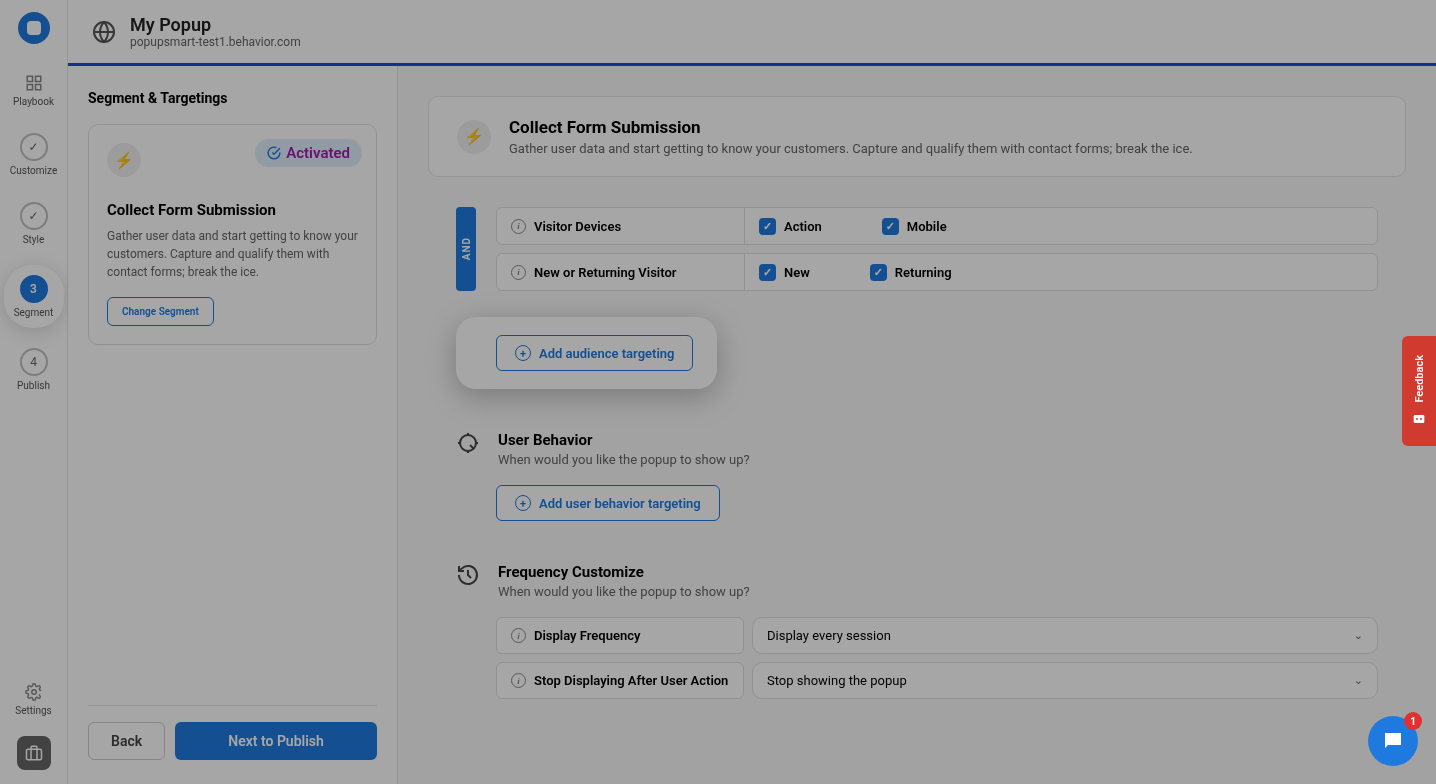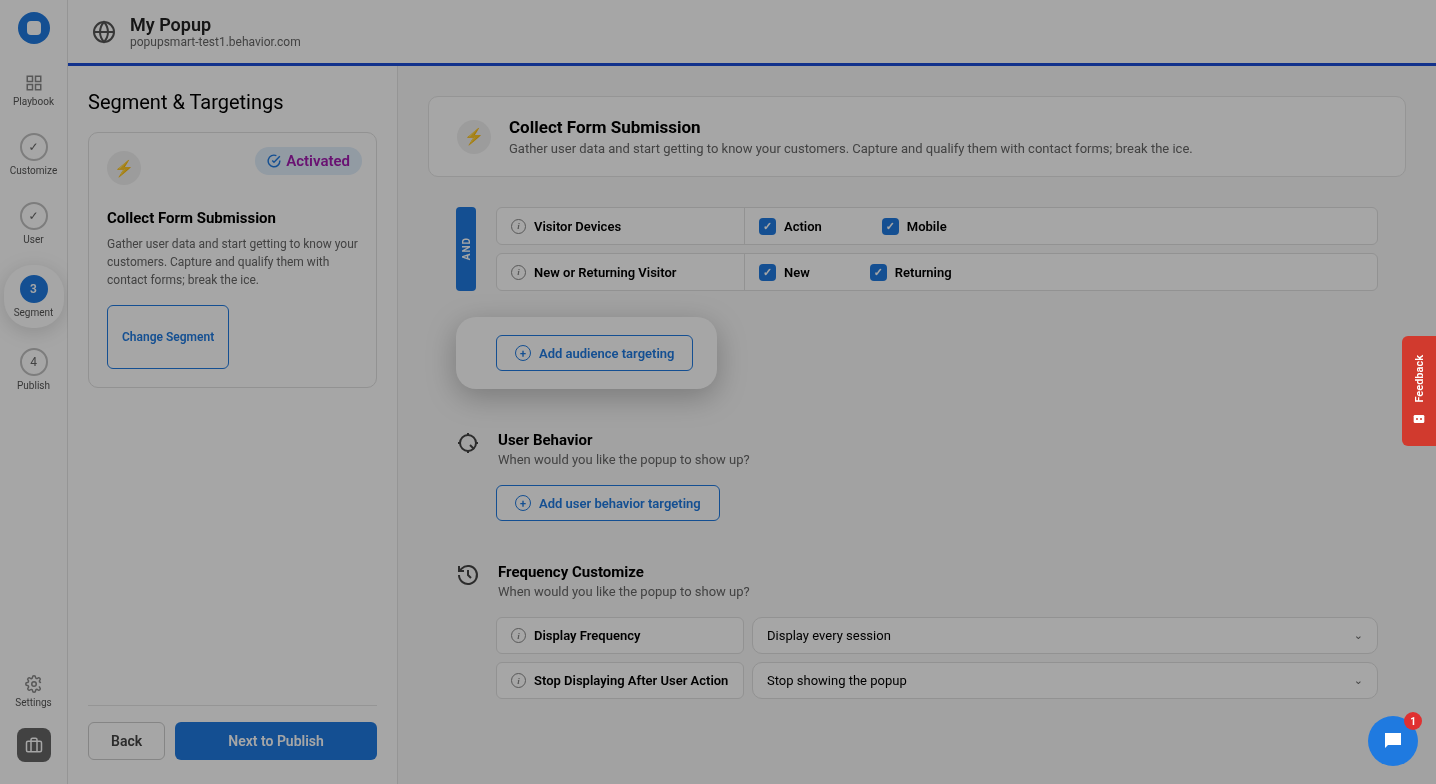--- a/index.html
+++ b/index.html
@@ -11,36 +11,36 @@
     .logo { width: 32px; height: 32px; background: #1f7ae0; border-radius: 50%; display: flex; align-items: center; justify-content: center; margin-bottom: 24px; }
     .logo-inner { width: 14px; height: 14px; background: #fff; border-radius: 4px; }
     
     .nav-items { display: flex; flex-direction: column; align-items: center; gap: 14px; width: 100%; }
     .nav-item { display: flex; flex-direction: column; align-items: center; gap: 4px; cursor: pointer; padding: 6px 4px; width: 60px; border-radius: 10px; }
     .nav-item.active { background: #fff; box-shadow: 0 4px 20px rgba(0,0,0,0.15); border-radius: 28px; position: relative; z-index: 20; padding: 10px 4px; }
     .nav-icon-circle { width: 28px; height: 28px; border-radius: 50%; border: 2px solid #c0c0c0; display: flex; align-items: center; justify-content: center; font-size: 12px; color: #666; }
     .nav-icon-circle.filled { background: #1f7ae0; border-color: #1f7ae0; color: #fff; font-weight: 600; }
     .nav-label { font-size: 10px; color: #555; text-align: center; }
     .nav-icon-svg { width: 18px; height: 18px; stroke: #888; }
-    .nav-bottom { margin-top: auto; margin-bottom: 22px; display: flex; flex-direction: column; align-items: center; gap: 14px; }
+    .nav-bottom { margin-top: auto; margin-bottom: 14px; display: flex; flex-direction: column; align-items: center; gap: 14px; }
     .nav-toolbox { width: 34px; height: 34px; background: #666; border-radius: 8px; display: flex; align-items: center; justify-content: center; }
     
     .header { position: absolute; left: 68px; top: 0; right: 0; height: 66px; background: #fff; border-bottom: 3px solid #1d4ed8; display: flex; align-items: center; padding: 0 24px; z-index: 5; }
     .globe-icon { width: 24px; height: 24px; margin-right: 14px; }
     .header-title { font-size: 18px; font-weight: 600; color: #222; }
     .header-subtitle { font-size: 12px; color: #666; }
     
     .left-panel { position: absolute; left: 68px; top: 66px; width: 330px; bottom: 0; background: #fff; border-right: 1px solid #e5e5e5; padding: 24px 20px; z-index: 5; display: flex; flex-direction: column; }
-    .left-title { font-size: 20px; font-weight: 400; margin-bottom: 18px; }
+    .left-title { font-size: 14px; font-weight: 700; margin-bottom: 18px; }
     .segment-card { border: 1px solid #e0e0e0; border-radius: 10px; padding: 18px; position: relative; }
     .badge-activated { position: absolute; top: 14px; right: 14px; background: #e0eefb; color: #a21caf; font-size: 15px; font-weight: 600; padding: 5px 12px; border-radius: 14px; display: flex; align-items: center; gap: 5px; }
     .bolt-circle { width: 34px; height: 34px; border-radius: 50%; background: #f0f0f0; display: flex; align-items: center; justify-content: center; font-size: 16px; margin-bottom: 24px; }
     .seg-card-title { font-size: 15px; font-weight: 700; margin-bottom: 8px; }
     .seg-card-desc { font-size: 12px; color: #666; line-height: 1.5; margin-bottom: 16px; }
-    .change-seg-btn { border: 1px solid #1f7ae0; color: #1f7ae0; background: #fff; padding: 24px 14px; border-radius: 6px; font-size: 12px; font-weight: 600; cursor: pointer; }
+    .change-seg-btn { border: 1px solid #1f7ae0; color: #1f7ae0; background: #fff; padding: 8px 14px; border-radius: 6px; font-size: 10px; font-weight: 600; cursor: pointer; }
     
     .left-footer { margin-top: auto; border-top: 1px solid #e5e5e5; padding-top: 16px; display: flex; gap: 10px; }
     .back-btn { border: 1px solid #ccc; background: #fff; color: #444; padding: 10px 22px; border-radius: 6px; font-size: 14px; font-weight: 600; cursor: pointer; }
     .next-btn { flex: 1; background: #1f7ae0; color: #fff; border: none; padding: 10px; border-radius: 6px; font-size: 14px; font-weight: 600; cursor: pointer; }
     
     .main { position: absolute; left: 398px; top: 66px; right: 0; bottom: 0; background: #f9f9f9; padding: 30px; overflow: auto; z-index: 5; }
     .main-card { background: #fff; border: 1px solid #e5e5e5; border-radius: 10px; padding: 20px 28px; display: flex; gap: 18px; margin-bottom: 18px; align-items: center; }
     .main-card .bolt-circle { margin-bottom: 0; }
     .main-card-title { font-size: 17px; font-weight: 700; margin-bottom: 4px; }
     .main-card-desc { font-size: 13px; color: #666; }
@@ -101,21 +101,21 @@
     <div class="nav-item">
       <div class="nav-icon-circle">
           <span class="check-svg"></span>
         </div>
       <span class="nav-label">Customize</span>
     </div>
     <div class="nav-item">
       <div class="nav-icon-circle">
           <span class="check-svg"></span>
         </div>
-      <span class="nav-label">User</span>
+      <span class="nav-label">Style</span>
     </div>
     <div class="nav-item active">
       <div class="nav-icon-circle filled">3</div>
       <span class="nav-label">Segment</span>
     </div>
     <div class="nav-item">
       <div class="nav-icon-circle">4</div>
       <span class="nav-label">Publish</span>
     </div>
   </div>

